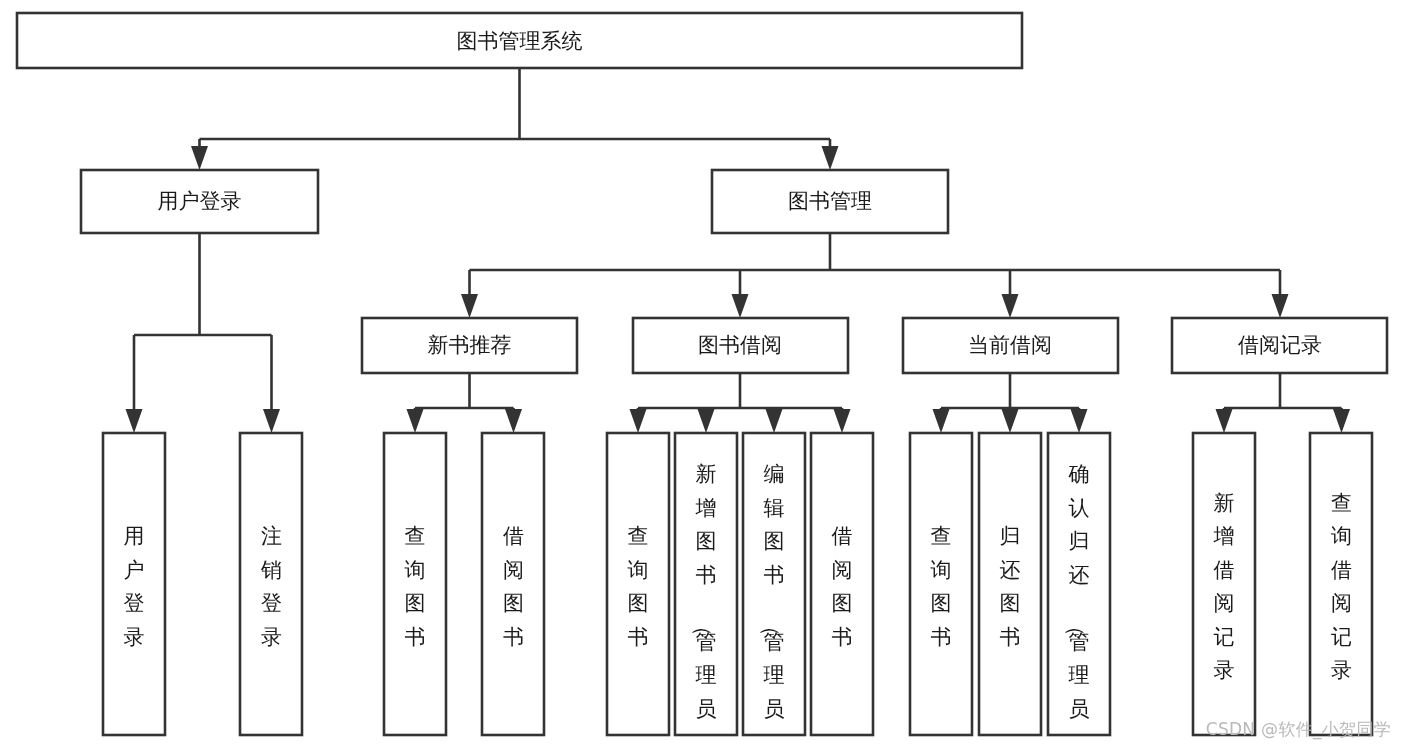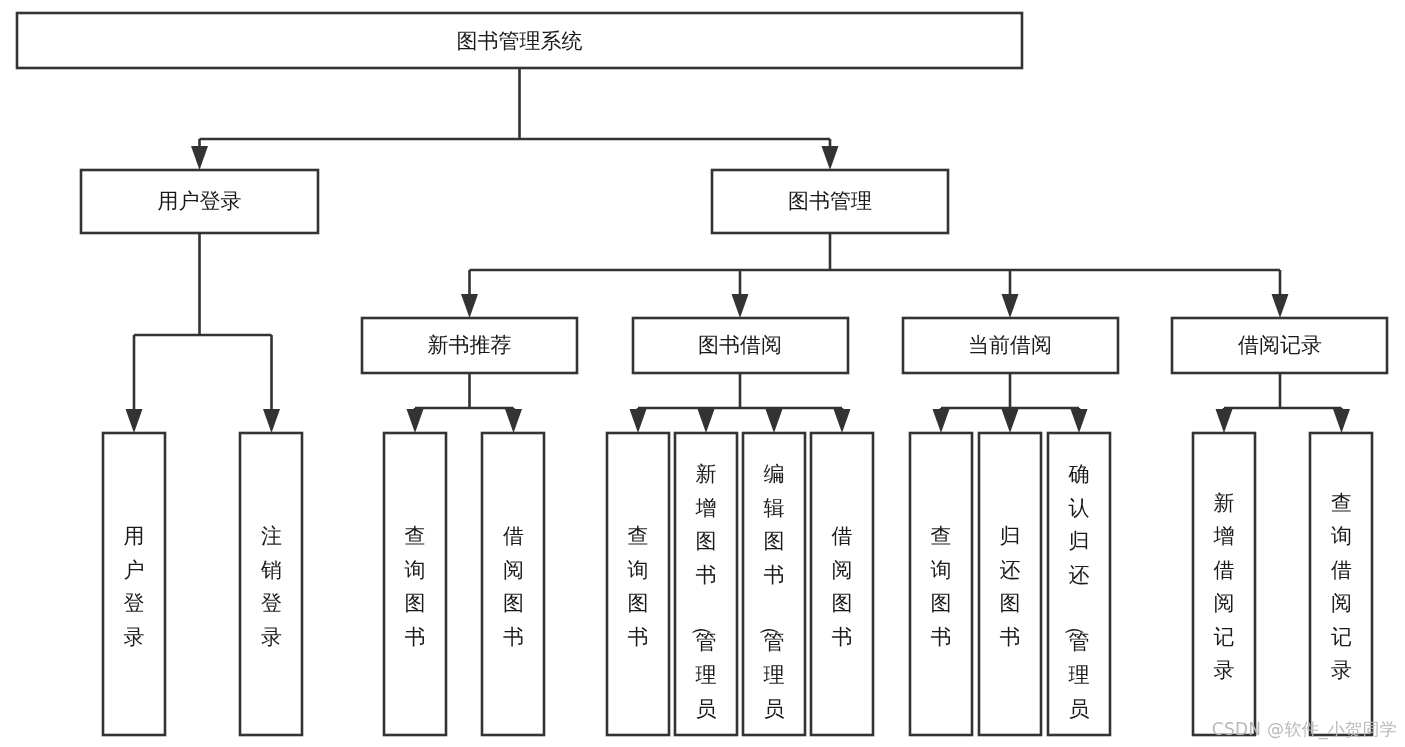--- a/index.html
+++ b/index.html
@@ -41,21 +41,21 @@
     stroke: #333333;
     stroke-width: 2.6;
     fill: none;
   }
   .arrow-head {
     fill: #333333;
     stroke: none;
   }
   .watermark {
     position: absolute;
-    right: 8px;
+    right: 14px;
     bottom: 6px;
     font-family: "DejaVu Sans", "Liberation Sans", sans-serif;
     font-size: 17px;
     color: #b9b9b9;
     white-space: nowrap;
     letter-spacing: 0.3px;
     pointer-events: none;
   }
 </style>
 </head>

